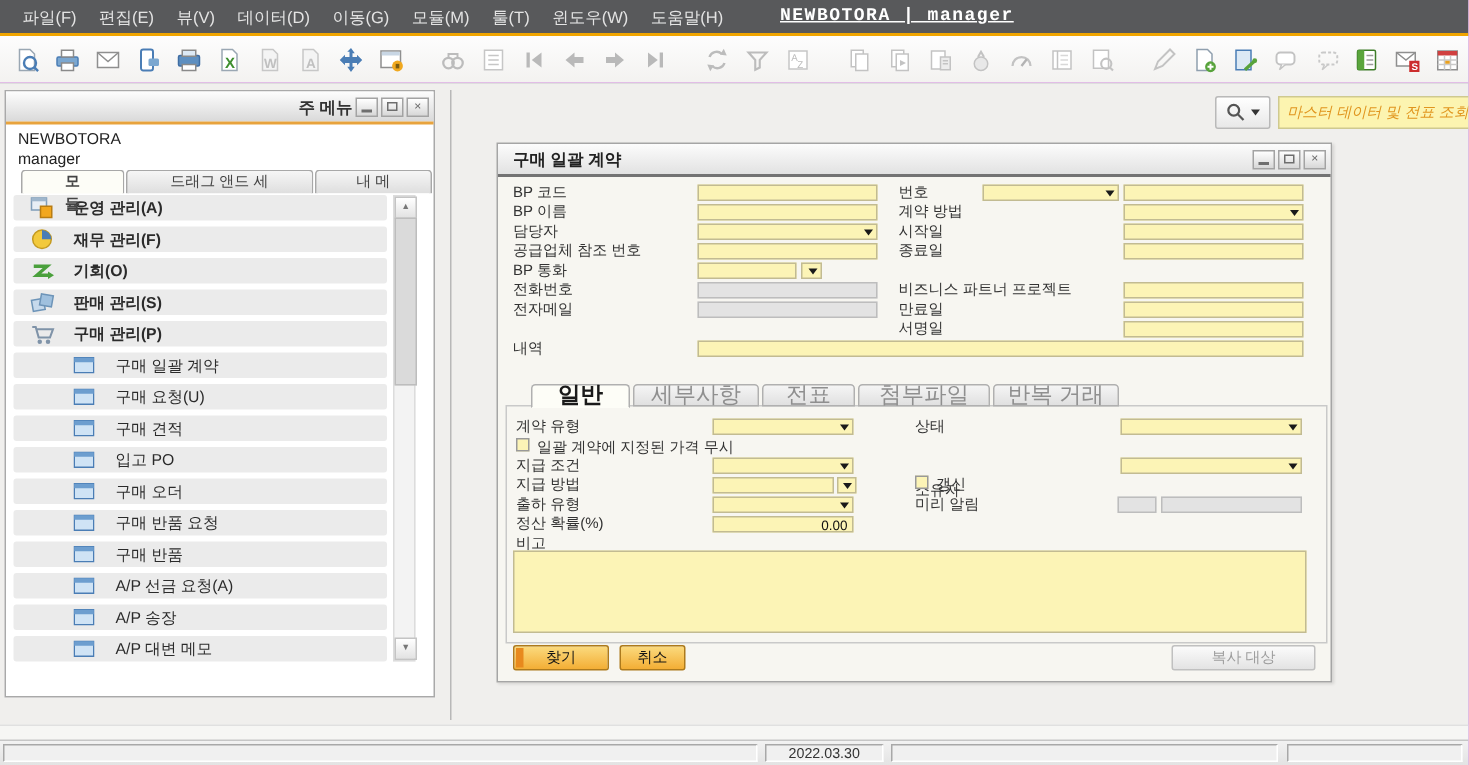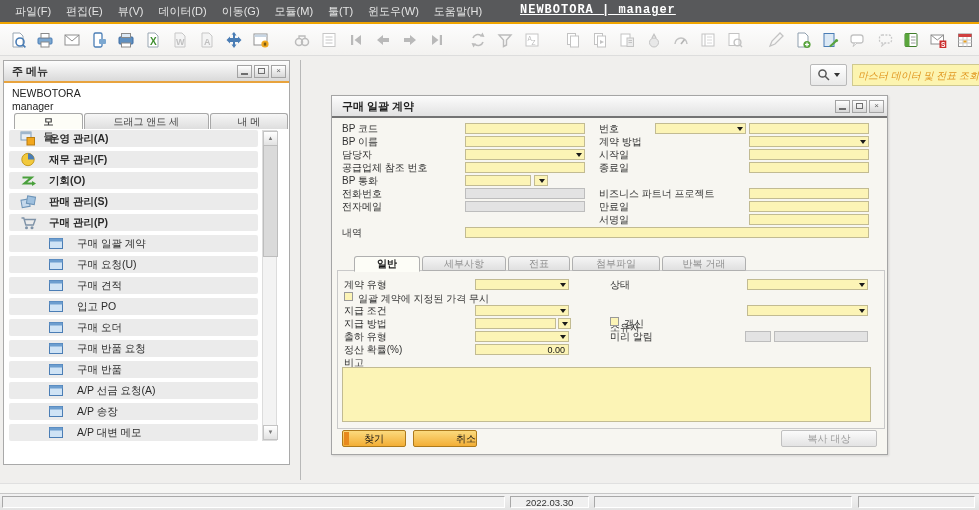--- a/index.html
+++ b/index.html
@@ -21,21 +21,21 @@
   .endpad{margin-right:10px;}
   
   #workarea{position:absolute;left:0;top:56px;width:979px;height:437px;background:#f0efed;}
   #splitter{position:absolute;left:300px;top:60px;width:1px;height:420px;background:#b8b8b8;}
   #deskband{position:absolute;left:0;top:483px;width:979px;height:10px;background:#f6f6f4;border-top:1px solid #e0e0e0;}
   
   #main-menu{position:absolute;left:3px;top:60px;width:287px;height:405px;background:#ffffff;
              border:1px solid #a9a9a9;box-sizing:border-box;}
   .titlebar{height:20px;background:linear-gradient(#fdfdfd,#d9d9d9);border-bottom:2px solid #e8a33d;
             display:flex;align-items:center;padding:0 3px 0 8px;}
-  .titlebar .t{font-size:11px;font-weight:bold;color:#333;flex:1;}
+  .titlebar .t{font-size:11px;font-weight:bold;color:#333;flex:1;text-align:right;}
   .wbtn{width:15px;height:13px;border:1px solid #a3a3a3;background:linear-gradient(#ffffff,#d7d7d7);
         margin-left:2px;position:relative;box-sizing:border-box;display:inline-block;}
   .wbtn i{position:absolute;font-style:normal;color:#666;font-size:8px;line-height:10px;left:0;right:0;text-align:center;}
   .wbtn .bar{position:absolute;left:3px;right:3px;bottom:2px;height:2px;background:#6e6e6e;}
   .wbtn .box{position:absolute;left:3px;right:3px;top:2.5px;bottom:2.5px;border:1px solid #6e6e6e;}
   #mm-company{position:absolute;left:8px;top:26px;font-size:10.5px;color:#222;}
   #mm-user{position:absolute;left:8px;top:39px;font-size:10.5px;color:#222;}
   .mm-tabs{position:absolute;left:10px;top:52px;height:17px;display:flex;}
   .mtab{height:16px;box-sizing:border-box;border:1px solid #a8a8a8;border-bottom:none;
         border-radius:3px 3px 0 0;background:linear-gradient(#f6f6f6,#dedede);
@@ -70,21 +70,21 @@
   .lbl{position:absolute;font-size:10px;color:#333;white-space:nowrap;line-height:11px;}
   .fld{position:absolute;height:11px;background:#fcf4b6;border:1px solid #c2bb92;box-sizing:border-box;}
   .fld.dis{background:#e3e3e3;border-color:#bdbdbd;}
   .dd::after{content:"";position:absolute;right:2px;top:2.5px;width:0;height:0;
              border-left:3.5px solid transparent;border-right:3.5px solid transparent;border-top:4px solid #1a1a1a;}
   .cb{position:absolute;width:9px;height:9px;background:#fcf4b6;border:1px solid #999;box-sizing:border-box;}
   .numfld{position:absolute;height:11px;background:#fcf4b6;border:1px solid #c2bb92;box-sizing:border-box;
           font-size:9px;text-align:right;padding:0 3px;color:#111;font-family:"Liberation Sans",sans-serif;}
   .ftab{position:absolute;top:160px;height:15px;box-sizing:border-box;border:1px solid #b0b0b0;border-bottom:1px solid #b0b0b0;
         border-radius:3px 3px 0 0;background:linear-gradient(#f5f5f5,#e0e0e0);
-        font-size:10px;color:#8f8f8f;text-align:center;line-height:14px;}
+        font-size:15px;color:#8f8f8f;text-align:center;line-height:14px;}
   .ftab.active{background:#fdfdf7;color:#1a1a1a;font-weight:bold;border-bottom:1px solid #fdfdf7;height:16px;z-index:3;}
   #tab-underline{position:absolute;left:5px;top:174px;width:546px;height:157px;border:1px solid #c9c9c9;background:transparent;}
   #remarks-area{position:absolute;left:10px;top:271px;width:529px;height:55px;background:#fcf4b6;
                 border:1px solid #c2bb92;box-sizing:border-box;resize:none;}
   .btn{position:absolute;top:334px;height:17px;background:linear-gradient(#fbda7e,#f3ae35);
        border:1px solid #ad7a1c;border-radius:2px;font-size:10px;color:#141414;text-align:center;
        line-height:15px;box-sizing:border-box;}
   .btn.default::before{content:"";position:absolute;left:1px;top:1px;bottom:1px;width:5px;background:#e8891d;}
   .btn.disabled{background:linear-gradient(#fbfbfb,#e3e3e3);border-color:#c0c0c0;color:#9d9d9d;}
   
@@ -599,21 +599,21 @@
     <span class="fld dd" style="left:415px;top:183px;width:121px;"></span>
     <span class="lbl" style="left:278px;top:226px;">소유자</span>
     <span class="fld dd" style="left:415px;top:209px;width:121px;"></span>
     <span class="cb" style="left:278px;top:221px;"></span>
     <span class="lbl" style="left:292px;top:222px;">갱신</span>
     <span class="lbl" style="left:278px;top:235px;">미리 알림</span>
     <span class="fld dis" style="left:413px;top:235px;width:26px;"></span>
     <span class="fld dis" style="left:442px;top:235px;width:94px;"></span>
 
     <span class="btn default" style="left:10px;width:64px;">찾기</span>
-    <span class="btn" style="left:81px;width:64px;text-align:right;">취소</span>
+    <span class="btn" style="left:81px;width:44px;">취소</span>
     <span class="btn disabled" style="left:449px;width:96px;">복사 대상</span>
   </div>
 
   <div id="statusbar">
     <div class="spanel" style="left:2px;width:503px;"></div>
     <div class="spanel" style="left:510px;width:79px;">2022.03.30</div>
     <div class="spanel" style="left:594px;width:258px;"></div>
     <div class="spanel" style="left:858px;width:117px;"></div>
   </div>
 

